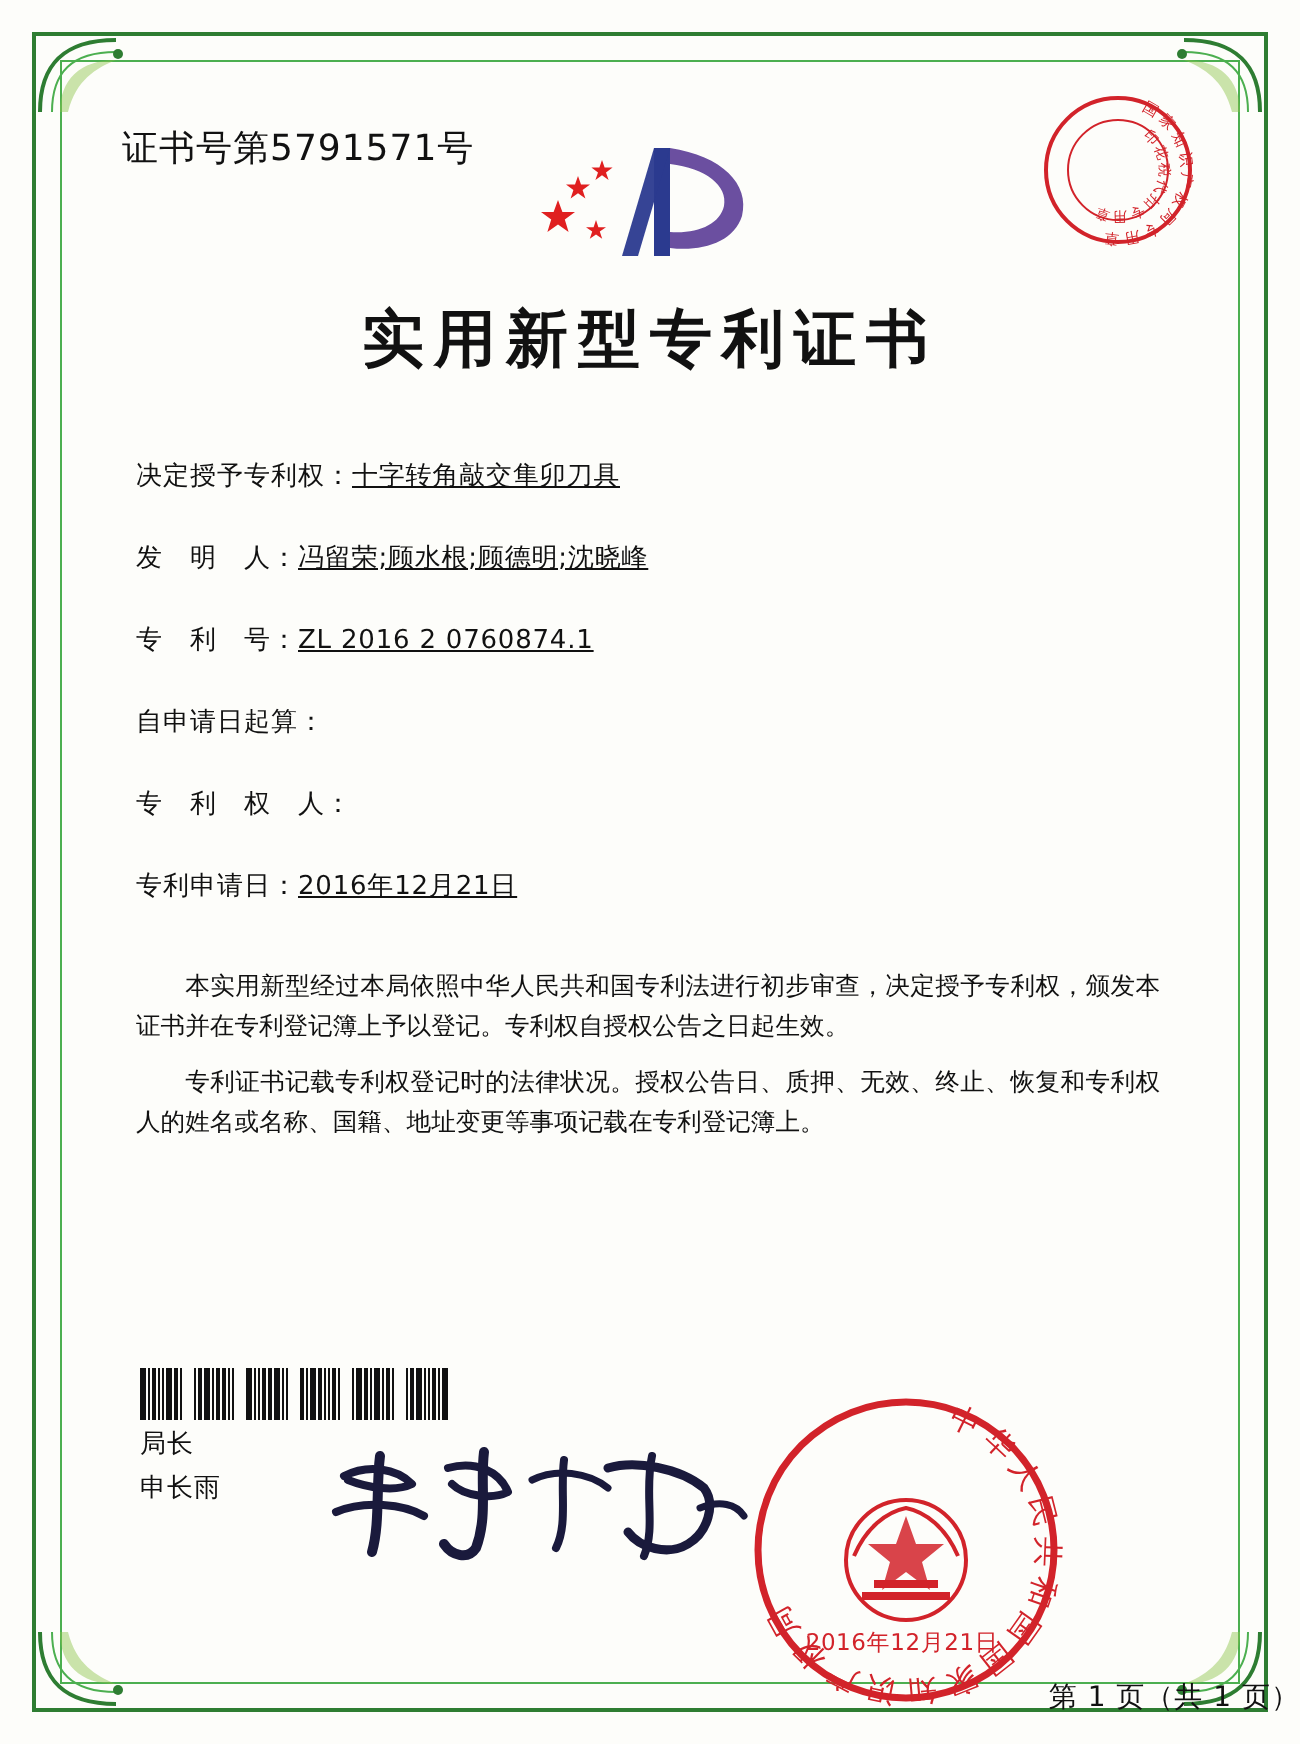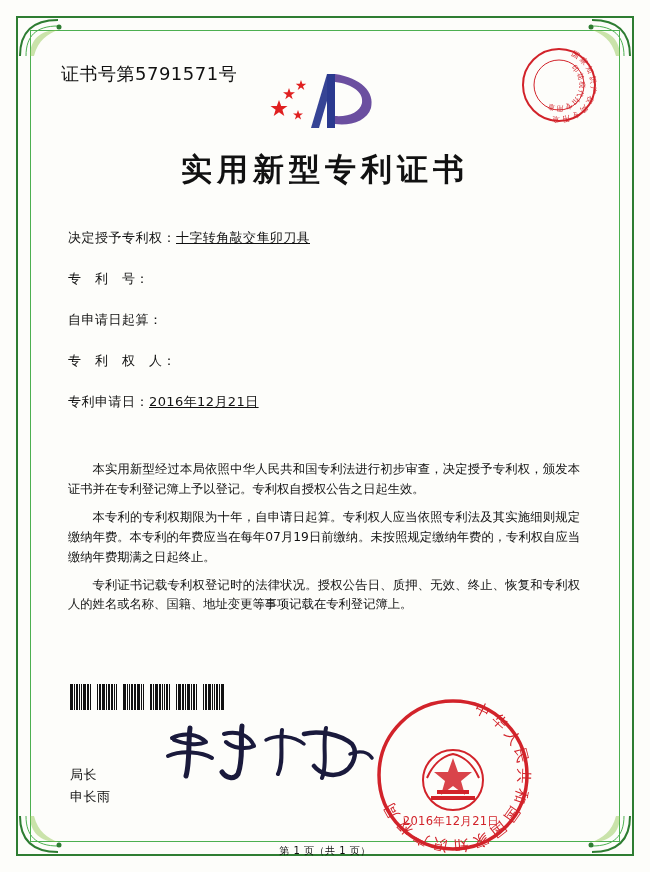--- a/index.html
+++ b/index.html
@@ -118,21 +118,21 @@
   .field .fvalue {
     flex: 1 1 auto;
     white-space: nowrap;
     letter-spacing: 0.4px;
     text-decoration: underline;
   }
 
   .paragraphs {
     position: absolute;
     left: 22px;
-    top: 416px;
+    top: 440px;
     width: 512px;
     font-size: 12.3px;
     line-height: 1.62;
     color: #111;
     text-align: justify;
   }
   .paragraphs p {
     margin: 0 0 8px 0;
     text-indent: 2em;
   }
@@ -154,21 +154,21 @@
     margin-right: 1px;
     vertical-align: top;
   }
   .barcode i.w2 { width: 2px; }
   .barcode i.w3 { width: 3px; }
 
   
   .director {
     position: absolute;
     left: 24px;
-    top: 720px;
+    top: 668px;
     font-size: 13px;
     color: #111;
     line-height: 1.7;
     letter-spacing: 0.5px;
   }
   .signature {
     position: absolute;
     left: 108px;
     top: 676px;
     width: 230px;
@@ -191,22 +191,22 @@
     text-align: center;
     font-size: 11.5px;
     color: #d2232a;
     letter-spacing: 0.3px;
   }
 
   .page-foot {
     position: absolute;
     left: 0; right: 0;
     bottom: 14px;
-    text-align: center;
-    font-size: 10px;
+    text-align: right;
+    font-size: 14px;
     color: #111;
     letter-spacing: 0.5px;
   }
 </style>
 </head>
 <body>
 
 <div class="page">
 
   <div class="border-outer"></div>
@@ -283,37 +283,41 @@
     </div>
 
     <div class="doc-title">实用新型专利证书</div>
 
     <div class="fields">
       <div class="field">
         <span class="flabel">决定授予专利权：</span>
         <span class="fvalue">十字转角敲交隼卯刀具</span>
       </div>
       <div class="field">
+        <span class="flabel">发　明　人：</span>
+        <span class="fvalue">冯留荣;顾水根;顾德明;沈晓峰</span>
+      </div>
+      <div class="field">
         <span class="flabel">专　利　号：</span>
+        <span class="fvalue">ZL 2016 2 0760874.1</span>
       </div>
       <div class="field">
         <span class="flabel">自申请日起算：</span>
       </div>
       <div class="field">
         <span class="flabel">专　利　权　人：</span>
       </div>
       <div class="field">
         <span class="flabel">专利申请日：</span>
         <span class="fvalue">2016年12月21日</span>
       </div>
     </div>
 
     <div class="paragraphs">
       <p>本实用新型经过本局依照中华人民共和国专利法进行初步审查，决定授予专利权，颁发本证书并在专利登记簿上予以登记。专利权自授权公告之日起生效。</p>
-      <p>本专利的专利权期限为十年，自申请日起算。专利权人应当依照专利法及其实施细则规定缴纳年费。本专利的年费应当在每年07月19日前缴纳。未按照规定缴纳年费的，专利权自应当缴纳年费期满之日起终止。</p>
       <p>专利证书记载专利权登记时的法律状况。授权公告日、质押、无效、终止、恢复和专利权人的姓名或名称、国籍、地址变更等事项记载在专利登记簿上。</p>
     </div>
 
     <div class="barcode">
       <i class="w3"></i><i></i><i class="w2"></i><i></i><i></i><i class="w3"></i><i class="w2"></i><i></i>
       <i></i><i class="w2"></i><i class="w3"></i><i></i><i class="w2"></i><i class="w2"></i><i></i><i></i>
       <i class="w3"></i><i></i><i></i><i class="w2"></i><i class="w2"></i><i class="w3"></i><i></i><i></i>
       <i class="w2"></i><i></i><i class="w3"></i><i class="w2"></i><i></i><i></i><i class="w2"></i><i></i>
       <i></i><i class="w3"></i><i class="w2"></i><i></i><i class="w3"></i><i></i><i class="w2"></i><i></i>
       <i></i><i class="w2"></i><i class="w3"></i><i></i><i></i><i class="w2"></i><i></i><i class="w3"></i>

